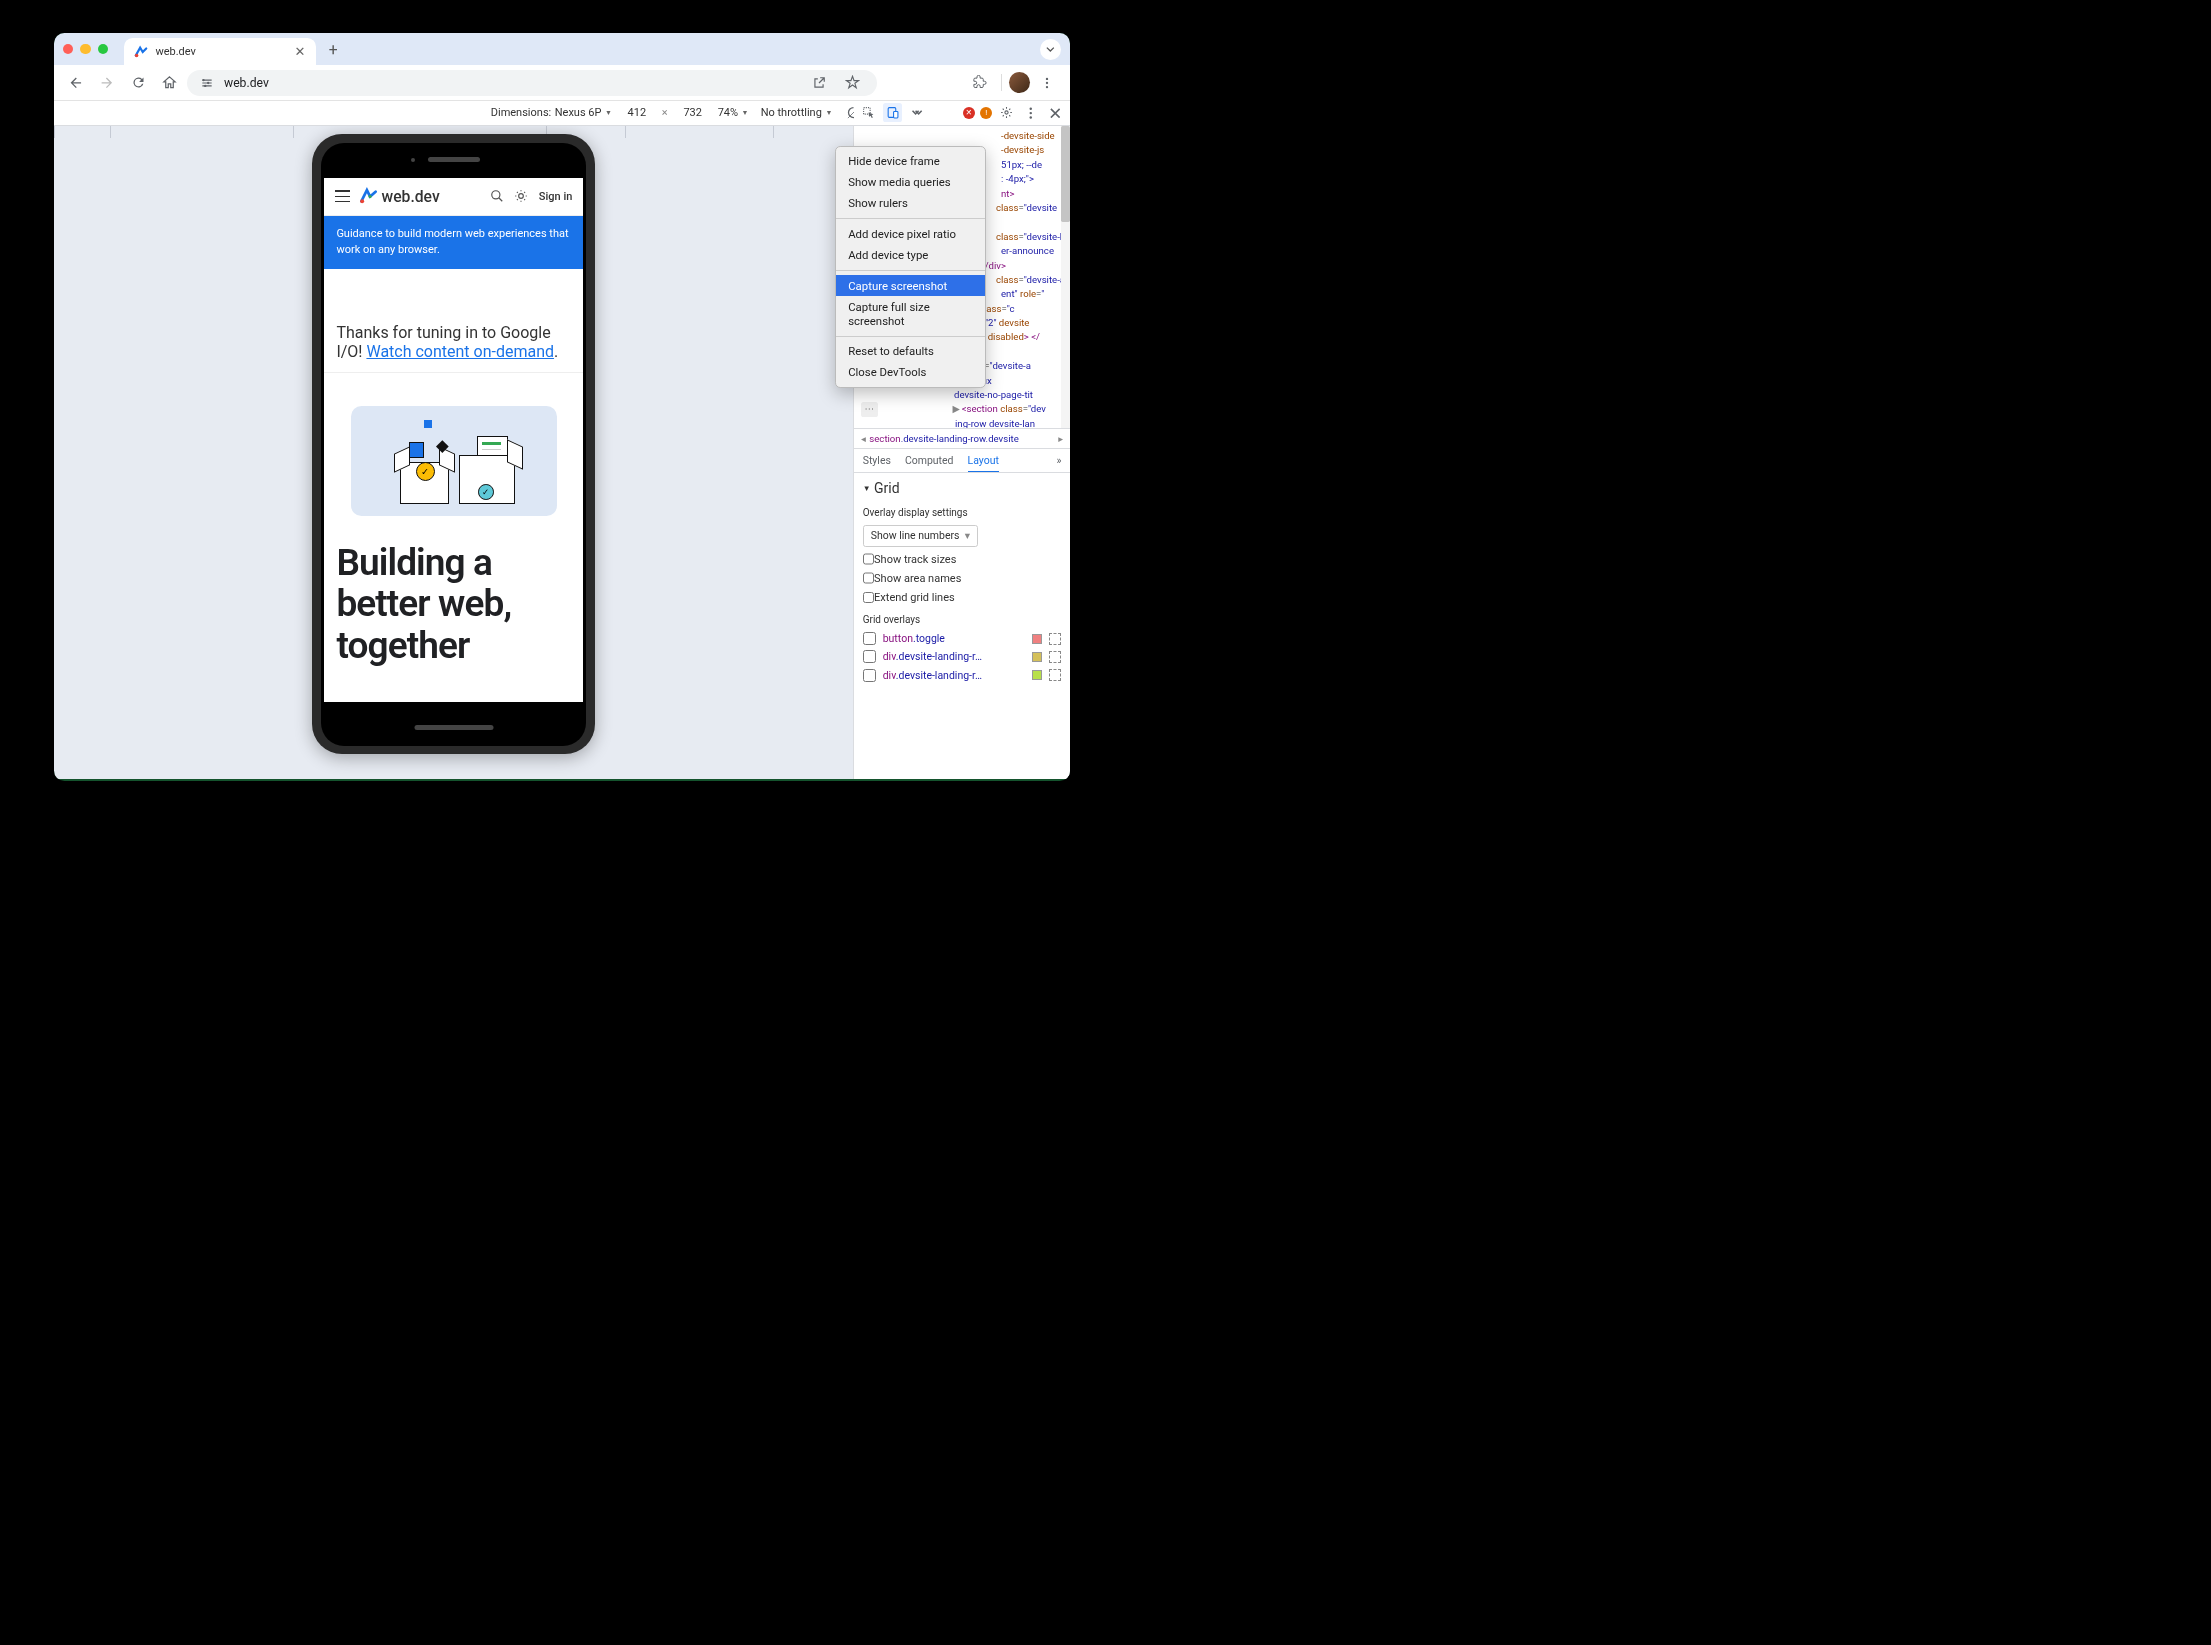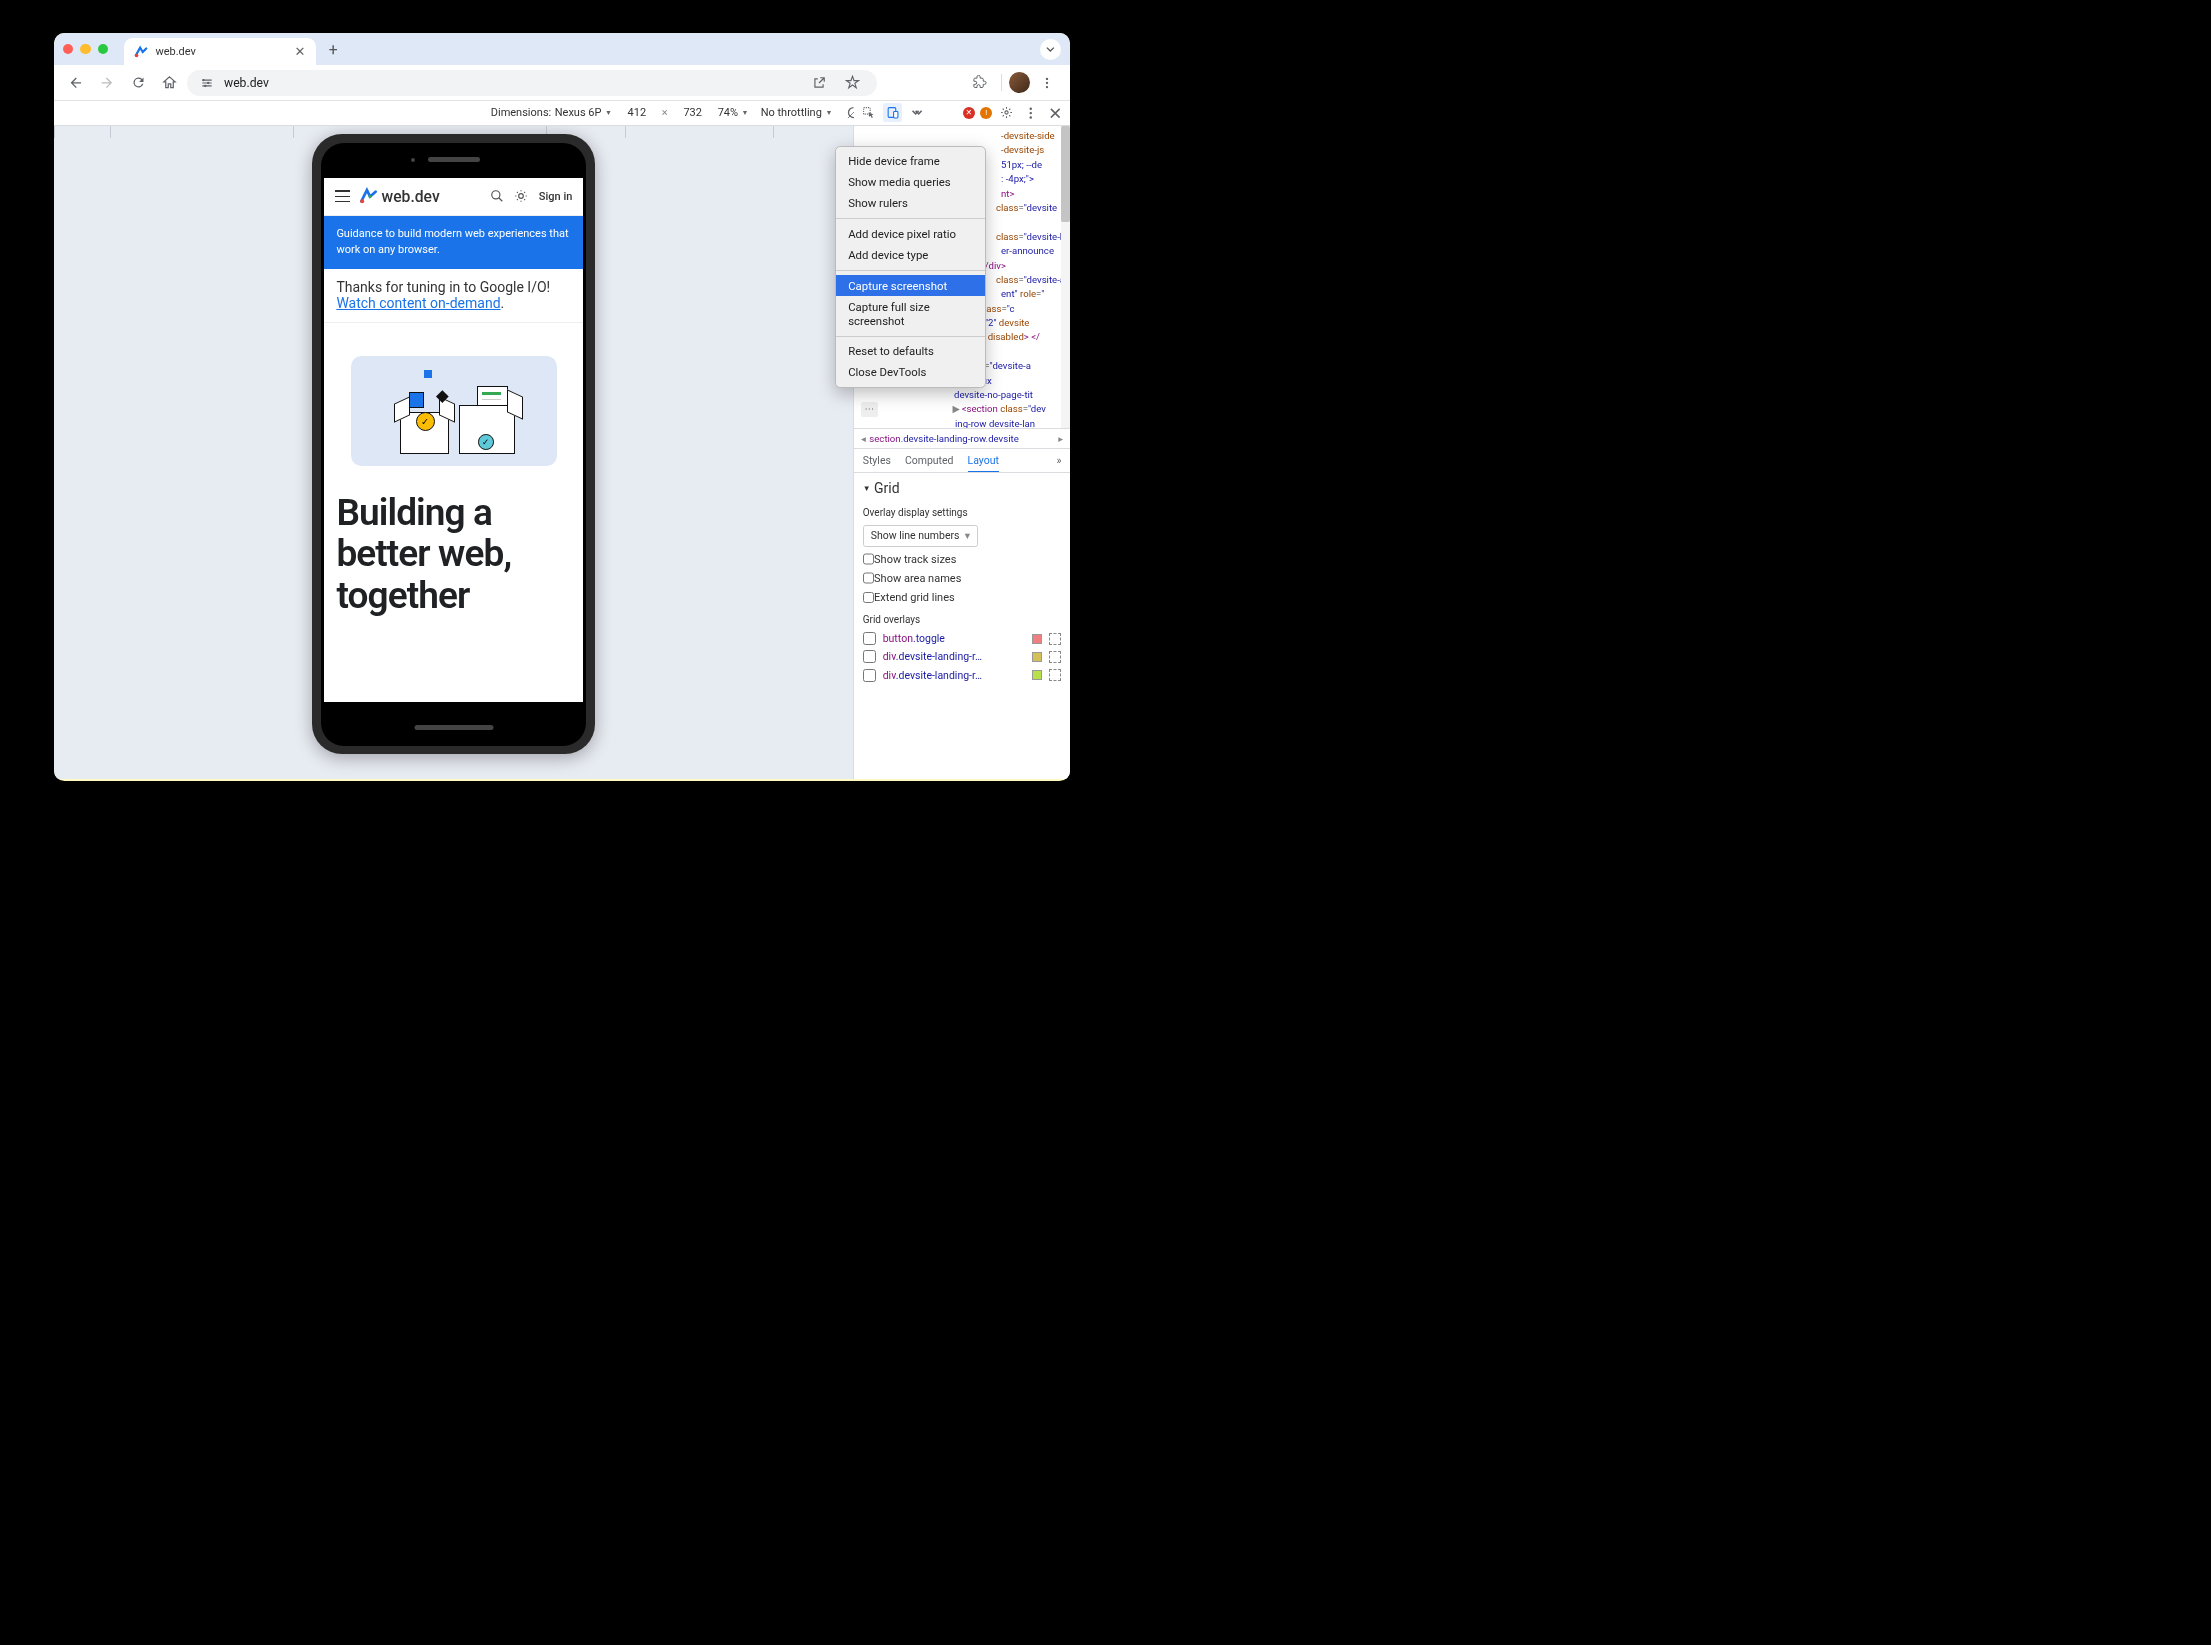--- a/index.html
+++ b/index.html
@@ -1,18 +1,18 @@
 <!DOCTYPE html>
 <html style="font-size:14px"><head>
 <meta charset="utf-8">
 <style>
 * { margin: 0; padding: 0; box-sizing: border-box; font-family: -apple-system, BlinkMacSystemFont, "Segoe UI", Roboto, sans-serif; }
 body { background: #000; width: 1106px; height: 823px; overflow: hidden; }
 
-.window { position: absolute; left: 54px; top: 33px; width: 1016px; height: 748px; background: #fef9c3; border-radius: 10.5px; overflow: hidden; box-shadow: 0 17.5px 52px rgba(0,0,0,.5); }
+.window { position: absolute; left: 54px; top: 33px; width: 1016px; height: 748px; background: #14532d; border-radius: 10.5px; overflow: hidden; box-shadow: 0 17.5px 52px rgba(0,0,0,.5); }
 
 
 .tabbar { height: 32px; background: #dfe8f7; display: flex; align-items: center; padding: 0 8.7px; }
 .traffic { display: flex; gap: 7px; margin-right: 15.7px; }
 .traffic span { width: 10.5px; height: 10.5px; border-radius: 50%; }
 .t-close { background: #ff5f57; }
 .t-min { background: #febc2e; }
 .t-max { background: #28c840; }
 .tab { height: 27px; background: #fff; border-radius: 8.7px 8.7px 0 0; display: flex; align-items: center; padding: 0 10.5px; min-width: 192px; margin-top: 5.2px; gap: 7px; }
 .favicon { width: 14px; height: 14px; }
@@ -59,21 +59,21 @@
 
 .mob-header { height: 38px; display: flex; align-items: center; padding: 0 10.5px; gap: 8.7px; border-bottom: 0.9px solid #eee; }
 .hamburger { width: 15.7px; height: 12.2px; display: flex; flex-direction: column; justify-content: space-between; }
 .hamburger span { height: 1.7px; background: #333; }
 .mob-logo { font-size: 15.7px; font-weight: 500; color: #333; display:flex; align-items:center; gap:3.5px;}
 .mob-right { margin-left: auto; display: flex; align-items: center; gap: 10.5px; }
 .mob-right .ico { color: #555; font-size: 13px; }
 .signin { font-size: 11px; color: #333; font-weight: 500; }
 
 .banner { background: #1a73e8; color: #fff; padding: 10.5px 12.2px; font-size: 11px; line-height: 1.45; }
-.iobar { padding: 10.5px 12.2px; font-size: 14px; color: #333; border-bottom: 0.9px solid #eee; }
+.iobar { padding: 10.5px 12.2px; font-size: 16px; color: #333; border-bottom: 0.9px solid #eee; margin-top: 44px; }
 .iobar a { color: #1a73e8; text-decoration: underline; }
 
 .illus { margin: 33px auto 17.5px; width: 206px; height: 110px; background: #dde7f5; border-radius: 10.5px; position: relative; }
 .box1 { position:absolute; left:49px; bottom:12.2px; width:49px; height:42px; background:#fff; border:1.7px solid #111; }
 .box1 .flap { position:absolute; top:-12.2px; left:-7px; width:15.7px; height:19px; background:#fff; border:1.7px solid #111; transform: skewY(-25deg);}
 .box1 .flap.r { left:auto; right:-7px; transform: skewY(25deg);}
 .circle-y { position:absolute; left:65px; bottom:35px; width:19px; height:19px; background:#fbbc04; border:1.7px solid #111; border-radius:50%; display:flex; align-items:center; justify-content:center; font-size:9.6px;}
 .sq-b { position:absolute; left:58px; bottom:58px; width:15.7px; height:15.7px; background:#1a73e8; border:1.7px solid #111;}
 .sq-s { position:absolute; left:73px; top:14px; width:8.7px; height:8.7px; background:#1a73e8;}
 .dia { position:absolute; left:87px; bottom:65px; width:8.7px; height:8.7px; background:#111; transform:rotate(45deg);}

